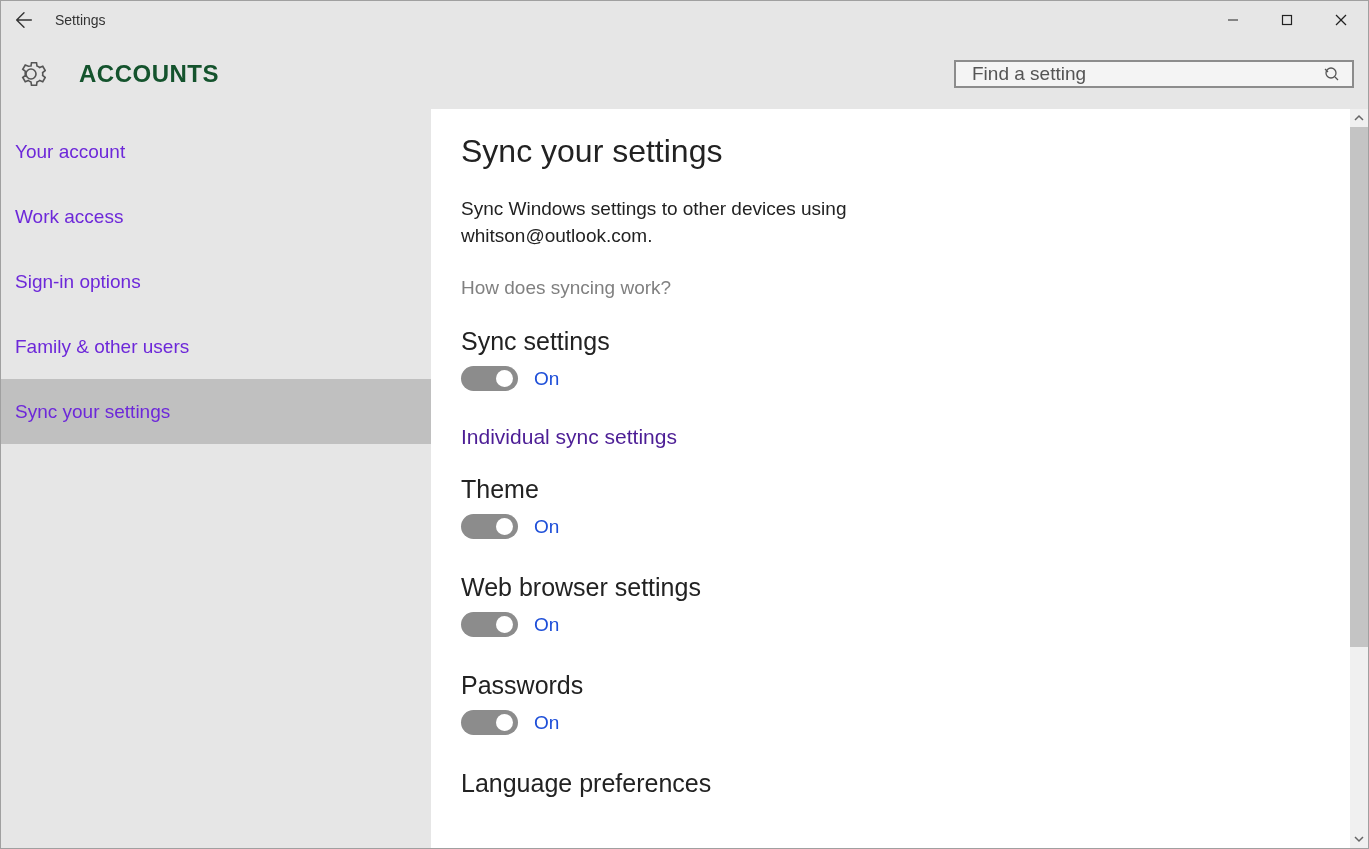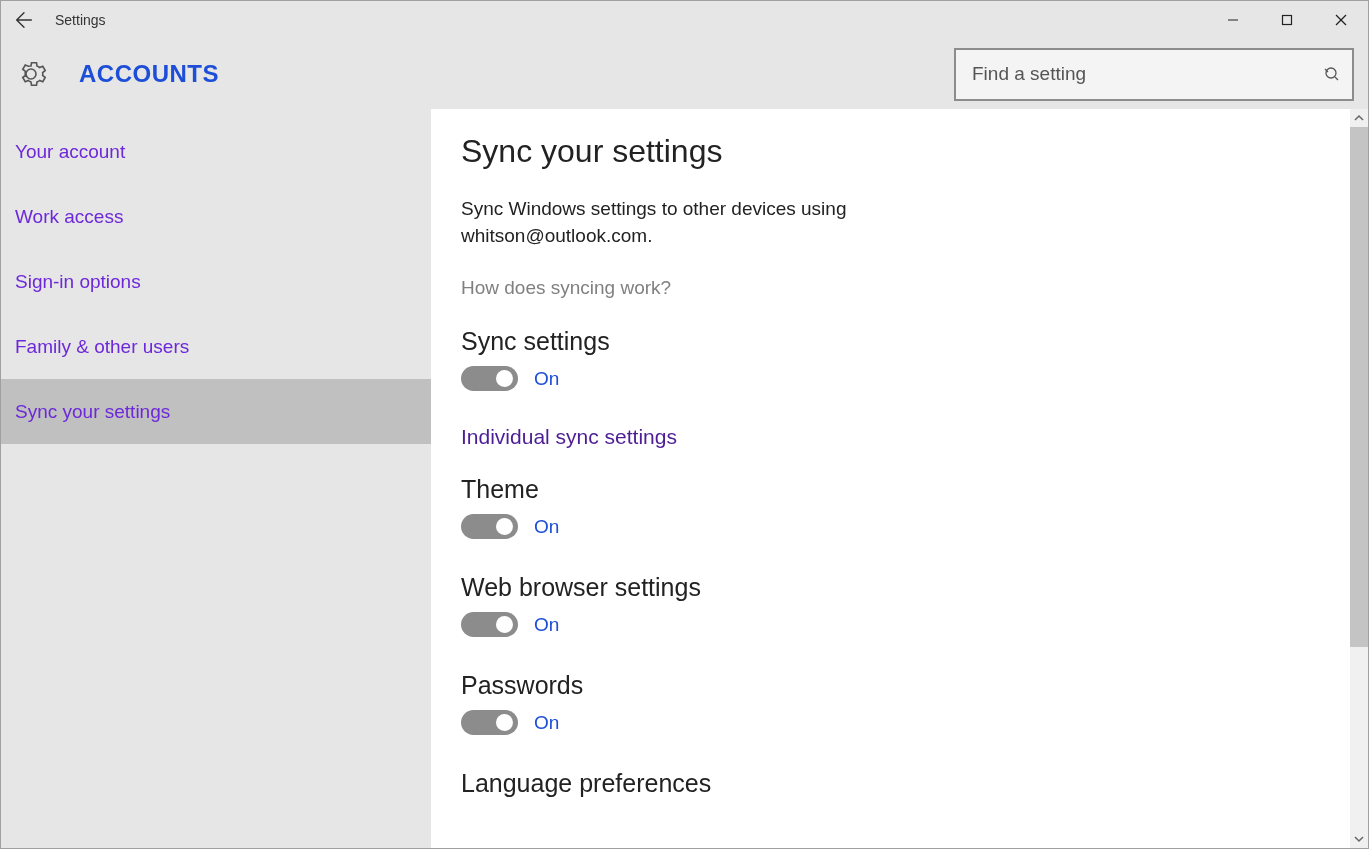--- a/index.html
+++ b/index.html
@@ -7,22 +7,22 @@
   .window-border { width: 1369px; height: 849px; border: 1px solid #a0a0a0; background: #e6e6e6; display: flex; flex-direction: column; }
   .titlebar { height: 38px; display: flex; align-items: center; position: relative; }
   .titlebar .back-btn { width: 46px; height: 38px; display: flex; align-items: center; justify-content: center; }
   .titlebar .back-btn svg { width: 22px; height: 22px; }
   .titlebar .title { font-size: 14px; color: #333; margin-left: 8px; }
   .win-controls { position: absolute; right: 0; top: 0; display: flex; }
   .win-controls .ctrl { width: 54px; height: 38px; display: flex; align-items: center; justify-content: center; font-family: inherit; }
   .header-row { height: 70px; display: flex; align-items: center; padding: 0 14px; }
   .gear { width: 32px; height: 32px; display: flex; align-items: center; justify-content: center; }
   .gear svg { width: 30px; height: 30px; }
-  .section-title { font-size: 24px; font-weight: 600; letter-spacing: 0.5px; margin-left: 32px; color: #1d4ed8; }
-  .search-wrap { margin-left: auto; width: 400px; height: 53px; border: 2px solid #8c8c8c; background: #f4f4f4; display: flex; align-items: center; }
+  .section-title { font-size: 24px; font-weight: 600; letter-spacing: 0.5px; margin-left: 32px; color: #14532d; }
+  .search-wrap { margin-left: auto; width: 400px; height: 28px; border: 2px solid #8c8c8c; background: #f4f4f4; display: flex; align-items: center; }
   .search-wrap input { border: none; background: transparent; height: 100%; font-size: 19px; padding: 0 16px; flex: 1; outline: none; color: #444; }
   .search-wrap input::placeholder { color: #555; }
   .search-wrap .search-icon { width: 40px; display: flex; align-items: center; justify-content: center; }
   .body { flex: 1; display: flex; min-height: 0; }
   .sidebar { width: 430px; background: #e6e6e6; padding-top: 10px; }
   .sidebar .item { height: 65px; display: flex; align-items: center; padding-left: 14px; font-size: 19px; color: #6d28d9; cursor: pointer; }
   .sidebar .item.selected { background: #c0c0c0; }
   .content-wrap { flex: 1; background: #fff; position: relative; display: flex; min-height: 0; }
   .content { flex: 1; padding: 24px 30px 0 30px; overflow: hidden; }
   .content h1 { font-size: 32px; font-weight: 300; color: #222; margin-bottom: 26px; }

